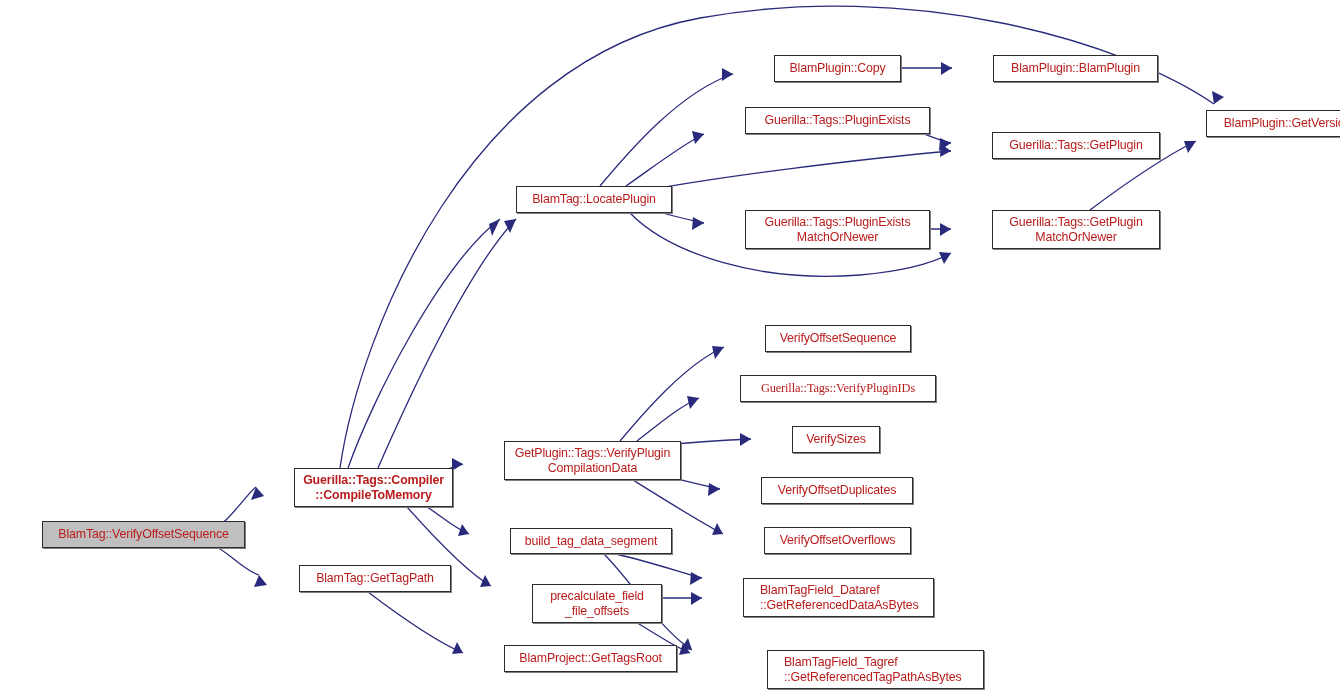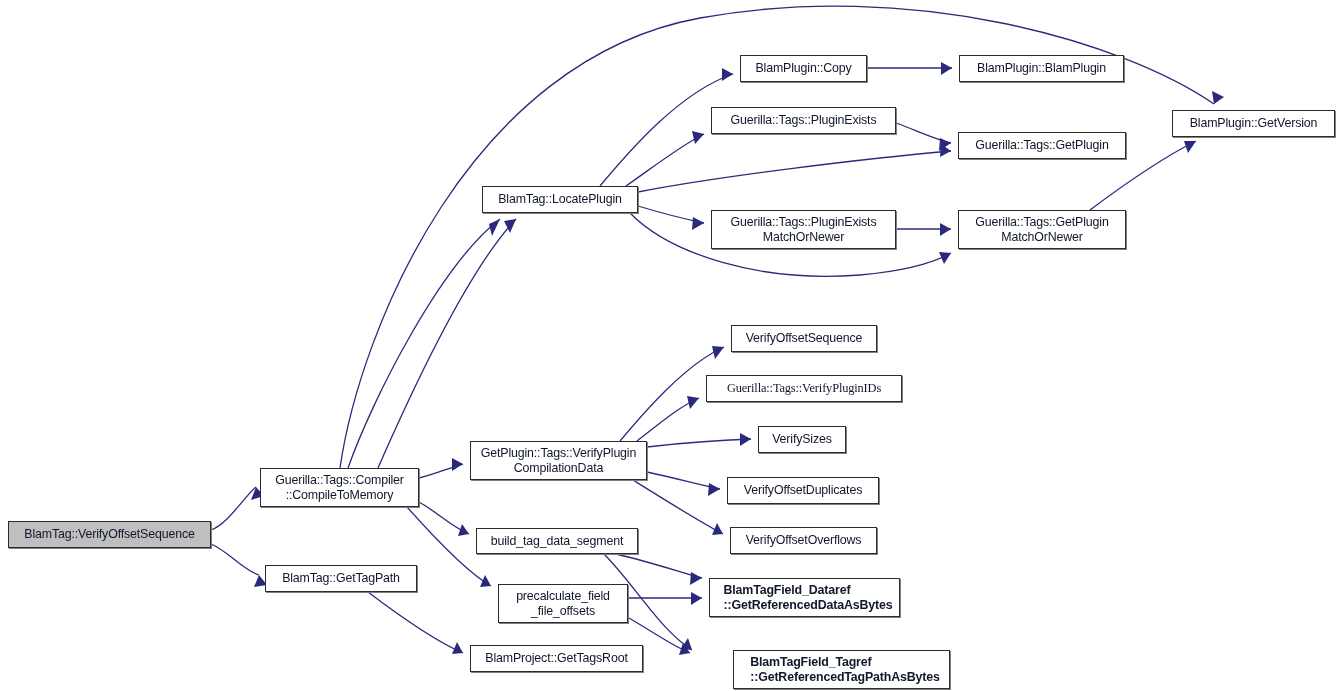--- a/index.html
+++ b/index.html
@@ -35,38 +35,38 @@
   }
   .node-box {
     position: absolute;
     box-sizing: border-box;
     background: #ffffff;
     border: 1px solid #2b2b2b;
     box-shadow: 1px 1px 0 0 #808080;
     display: flex;
     align-items: center;
     justify-content: center;
-    color: #0f172a;
+    color: #b91c1c;
     font-family: "Liberation Sans", sans-serif;
     font-size: 12.4px;
     line-height: 15px;
     letter-spacing: -0.15px;
     white-space: pre;
     text-align: center;
     cursor: default;
+    margin-left: 34px;
   }
   .node-box.root {
     background: #bfbfbf;
     border: 1px solid #2b2b2b;
   }
   .node-box.align-left {
-    justify-content: center;
+    justify-content: flex-start;
     text-align: left;
-    padding-left: 7px;
-    font-weight: bold;
+    padding-left: 16px;
   }
   .node-label {
     display: block;
     white-space: pre;
   }
 </style>
 </head>
 <body>
 
 <div id="callgraph-root">
@@ -175,21 +175,21 @@
         <path class="edge-path" d="M 618 598 L 702 598"></path>
         <path class="edge-head" d="M 702 598 l -11 -6 l 0 13 z"></path>
       </g>
       <g>
         <path class="edge-path" d="M 618 612 C 645 626, 668 644, 690 653"></path>
         <path class="edge-head" d="M 690 653 l -7 -10 l -4 12 z"></path>
       </g>
     </svg>
   <div id="node-layer">
       <div class="node-box root" style="left: 8px; top: 521px; width: 203px; height: 27px;"><span class="node-label">BlamTag::VerifyOffsetSequence</span></div>
-      <div class="node-box" style="left: 260px; top: 468px; width: 159px; height: 39px;"><span class="node-label">Guerilla::Tags::Compiler
+      <div class="node-box" style="left: 260px; top: 468px; width: 159px; height: 39px; font-weight: bold;"><span class="node-label">Guerilla::Tags::Compiler
 ::CompileToMemory</span></div>
       <div class="node-box" style="left: 265px; top: 565px; width: 152px; height: 27px;"><span class="node-label">BlamTag::GetTagPath</span></div>
       <div class="node-box" style="left: 482px; top: 186px; width: 156px; height: 27px;"><span class="node-label">BlamTag::LocatePlugin</span></div>
       <div class="node-box" style="left: 740px; top: 55px; width: 127px; height: 27px;"><span class="node-label">BlamPlugin::Copy</span></div>
       <div class="node-box" style="left: 711px; top: 107px; width: 185px; height: 27px;"><span class="node-label">Guerilla::Tags::PluginExists</span></div>
       <div class="node-box" style="left: 711px; top: 210px; width: 185px; height: 39px;"><span class="node-label">Guerilla::Tags::PluginExists
 MatchOrNewer</span></div>
       <div class="node-box" style="left: 959px; top: 55px; width: 165px; height: 27px;"><span class="node-label">BlamPlugin::BlamPlugin</span></div>
       <div class="node-box" style="left: 958px; top: 132px; width: 168px; height: 27px;"><span class="node-label">Guerilla::Tags::GetPlugin</span></div>
       <div class="node-box" style="left: 958px; top: 210px; width: 168px; height: 39px;"><span class="node-label">Guerilla::Tags::GetPlugin

